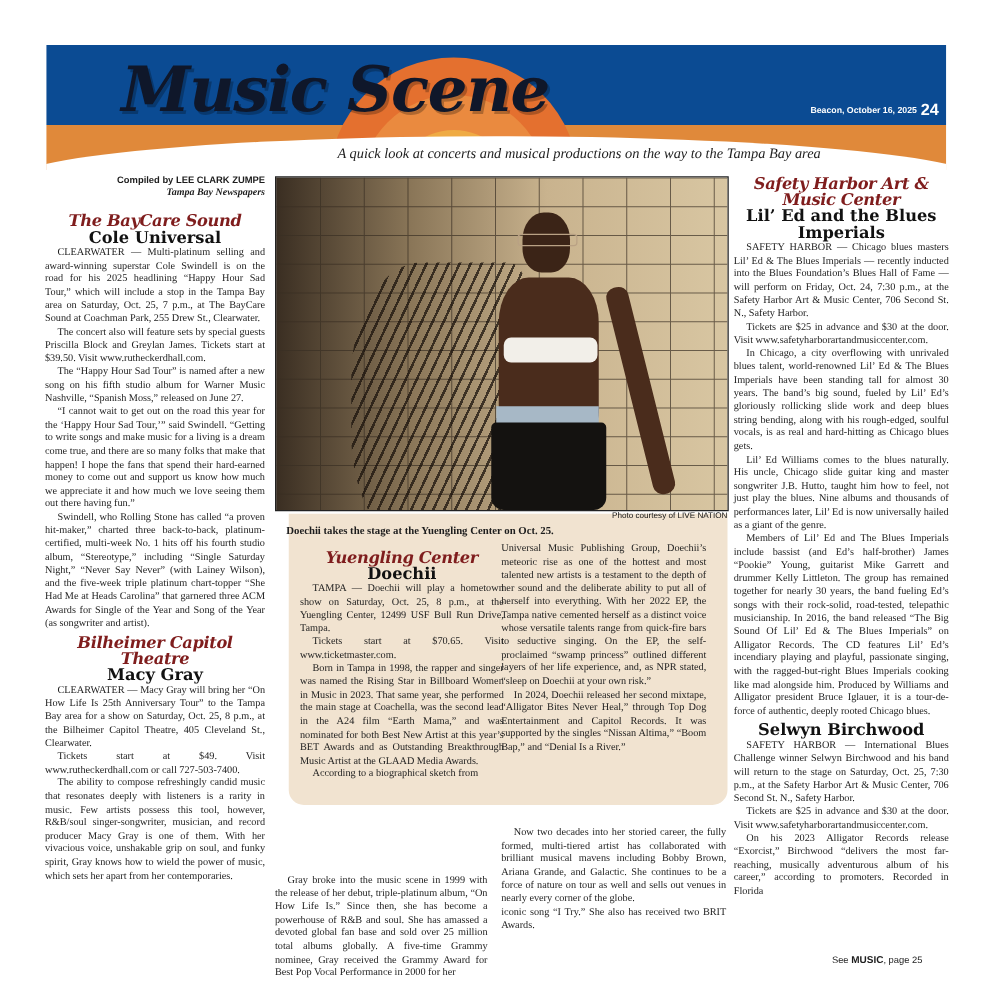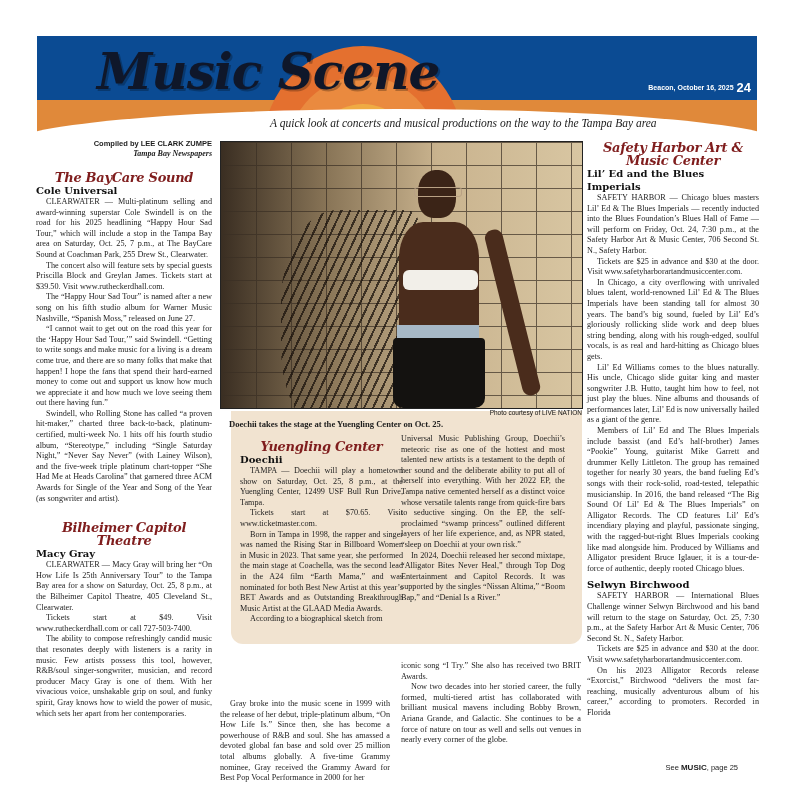--- a/index.html
+++ b/index.html
@@ -27,21 +27,21 @@
   .col p { margin: 0; text-indent: 10px; }
   .col-left { left: 36px; top: 139px; width: 176px; }
   .col-right { left: 587px; top: 141px; width: 172px; }
 
   .credit { text-align: right; font-size: 8px; line-height: 10px; font-weight: bold; }
   .credit b { font-family: "Liberation Sans", sans-serif; font-size: 7.5px; }
   .credit i { display: block; }
 
   .venue { font-family: "DejaVu Serif", serif; font-style: italic; font-weight: bold; color: #7f1d1d;
            text-align: center; font-size: 13px; line-height: 13px; letter-spacing: -0.3px; margin-top: 10px; }
-  .artist { font-family: "DejaVu Serif", serif; font-weight: bold; text-align: left; font-size: 10px; line-height: 13px; color: #111; }
+  .artist { font-family: "DejaVu Serif", serif; font-weight: bold; text-align: center; font-size: 13px; line-height: 13px; color: #111; }
 
   
   .photo { position: absolute; left: 220px; top: 141px; width: 361px; height: 266px; overflow: hidden;
            background: linear-gradient(90deg, #3a2e22 0%, #8a7658 30%, #c9b38e 60%, #d8c6a2 100%); border: 1px solid #222; }
   .tiles { position: absolute; inset: 0;
            background-image: linear-gradient(#3a2f24 1px, transparent 1px), linear-gradient(90deg, #3a2f24 1px, transparent 1px);
            background-size: 35px 23px; opacity: 0.7; }
   .figure-body { position: absolute; left: 170px; top: 28px; width: 120px; height: 240px; }
   .head { position: absolute; left: 27px; top: 0; width: 38px; height: 48px; border-radius: 45% 45% 40% 40%; background: #3b2417; }
   .glasses { position: absolute; left: 23px; top: 17px; width: 46px; height: 8px; border: 1px solid #b9a184; border-radius: 3px; }
@@ -89,21 +89,21 @@
     <i>Tampa Bay Newspapers</i>
   </div>
   <div class="venue" style="margin-top:12px">The BayCare Sound</div>
   <div class="artist">Cole Universal</div>
   <p>CLEARWATER — Multi-platinum selling and award-winning superstar Cole Swindell is on the road for his 2025 headlining “Happy Hour Sad Tour,” which will include a stop in the Tampa Bay area on Saturday, Oct. 25, 7 p.m., at The BayCare Sound at Coachman Park, 255 Drew St., Clearwater.</p>
   <p>The concert also will feature sets by special guests Priscilla Block and Greylan James. Tickets start at $39.50. Visit www.rutheckerdhall.com.</p>
   <p>The “Happy Hour Sad Tour” is named after a new song on his fifth studio album for Warner Music Nashville, “Spanish Moss,” released on June 27.</p>
   <p>“I cannot wait to get out on the road this year for the ‘Happy Hour Sad Tour,’” said Swindell. “Getting to write songs and make music for a living is a dream come true, and there are so many folks that make that happen! I hope the fans that spend their hard-earned money to come out and support us know how much we appreciate it and how much we love seeing them out there having fun.”</p>
   <p>Swindell, who Rolling Stone has called “a proven hit-maker,” charted three back-to-back, platinum-certified, multi-week No. 1 hits off his fourth studio album, “Stereotype,” including “Single Saturday Night,” “Never Say Never” (with Lainey Wilson), and the five-week triple platinum chart-topper “She Had Me at Heads Carolina” that garnered three ACM Awards for Single of the Year and Song of the Year (as songwriter and artist).</p>
 
-  <div class="venue" style="margin-top:17px">Bilheimer Capitol Theatre</div>
+  <div class="venue" style="margin-top:4px">Bilheimer Capitol Theatre</div>
   <div class="artist">Macy Gray</div>
   <p>CLEARWATER — Macy Gray will bring her “On How Life Is 25th Anniversary Tour” to the Tampa Bay area for a show on Saturday, Oct. 25, 8 p.m., at the Bilheimer Capitol Theatre, 405 Cleveland St., Clearwater.</p>
   <p>Tickets start at $49. Visit www.rutheckerdhall.com or call 727-503-7400.</p>
   <p>The ability to compose refreshingly candid music that resonates deeply with listeners is a rarity in music. Few artists possess this tool, however, R&amp;B/soul singer-songwriter, musician, and record producer Macy Gray is one of them. With her vivacious voice, unshakable grip on soul, and funky spirit, Gray knows how to wield the power of music, which sets her apart from her contemporaries.</p>
 </div>
 
 <div class="photo">
   <div class="tiles"></div>
   <div class="figure-body">
     <div class="braids"></div>
@@ -132,22 +132,22 @@
 
 <div class="col col-sb2">
   <p style="text-indent:0">Universal Music Publishing Group, Doechii’s meteoric rise as one of the hottest and most talented new artists is a testament to the depth of her sound and the deliberate ability to put all of herself into everything. With her 2022 EP, the Tampa native cemented herself as a distinct voice whose versatile talents range from quick-fire bars to seductive singing. On the EP, the self-proclaimed “swamp princess” outlined different layers of her life experience, and, as NPR stated, “sleep on Doechii at your own risk.”</p>
   <p>In 2024, Doechii released her second mixtape, “Alligator Bites Never Heal,” through Top Dog Entertainment and Capitol Records. It was supported by the singles “Nissan Altima,” “Boom Bap,” and “Denial Is a River.”</p>
 </div>
 
 <div class="col col-c1">
   <p>Gray broke into the music scene in 1999 with the release of her debut, triple-platinum album, “On How Life Is.” Since then, she has become a powerhouse of R&amp;B and soul. She has amassed a devoted global fan base and sold over 25 million total albums globally. A five-time Grammy nominee, Gray received the Grammy Award for Best Pop Vocal Performance in 2000 for her</p>
 </div>
 <div class="col col-c2">
+  <p>Now two decades into her storied career, the fully formed, multi-tiered artist has collaborated with brilliant musical mavens including Bobby Brown, Ariana Grande, and Galactic. She continues to be a force of nature on tour as well and sells out venues in nearly every corner of the globe.</p>
   <p style="text-indent:0">iconic song “I Try.” She also has received two BRIT Awards.</p>
-  <p>Now two decades into her storied career, the fully formed, multi-tiered artist has collaborated with brilliant musical mavens including Bobby Brown, Ariana Grande, and Galactic. She continues to be a force of nature on tour as well and sells out venues in nearly every corner of the globe.</p>
 </div>
 
 <div class="col col-right">
   <div class="venue" style="margin-top:0">Safety Harbor Art &amp; Music Center</div>
   <div class="artist">Lil’ Ed and the Blues Imperials</div>
   <p>SAFETY HARBOR — Chicago blues masters Lil’ Ed &amp; The Blues Imperials — recently inducted into the Blues Foundation’s Blues Hall of Fame — will perform on Friday, Oct. 24, 7:30 p.m., at the Safety Harbor Art &amp; Music Center, 706 Second St. N., Safety Harbor.</p>
   <p>Tickets are $25 in advance and $30 at the door. Visit www.safetyharborartandmusiccenter.com.</p>
   <p>In Chicago, a city overflowing with unrivaled blues talent, world-renowned Lil’ Ed &amp; The Blues Imperials have been standing tall for almost 30 years. The band’s big sound, fueled by Lil’ Ed’s gloriously rollicking slide work and deep blues string bending, along with his rough-edged, soulful vocals, is as real and hard-hitting as Chicago blues gets.</p>
   <p>Lil’ Ed Williams comes to the blues naturally. His uncle, Chicago slide guitar king and master songwriter J.B. Hutto, taught him how to feel, not just play the blues. Nine albums and thousands of performances later, Lil’ Ed is now universally hailed as a giant of the genre.</p>
   <p>Members of Lil’ Ed and The Blues Imperials include bassist (and Ed’s half-brother) James “Pookie” Young, guitarist Mike Garrett and drummer Kelly Littleton. The group has remained together for nearly 30 years, the band fueling Ed’s songs with their rock-solid, road-tested, telepathic musicianship. In 2016, the band released “The Big Sound Of Lil’ Ed &amp; The Blues Imperials” on Alligator Records. The CD features Lil’ Ed’s incendiary playing and playful, passionate singing, with the ragged-but-right Blues Imperials cooking like mad alongside him. Produced by Williams and Alligator president Bruce Iglauer, it is a tour-de-force of authentic, deeply rooted Chicago blues.</p>

